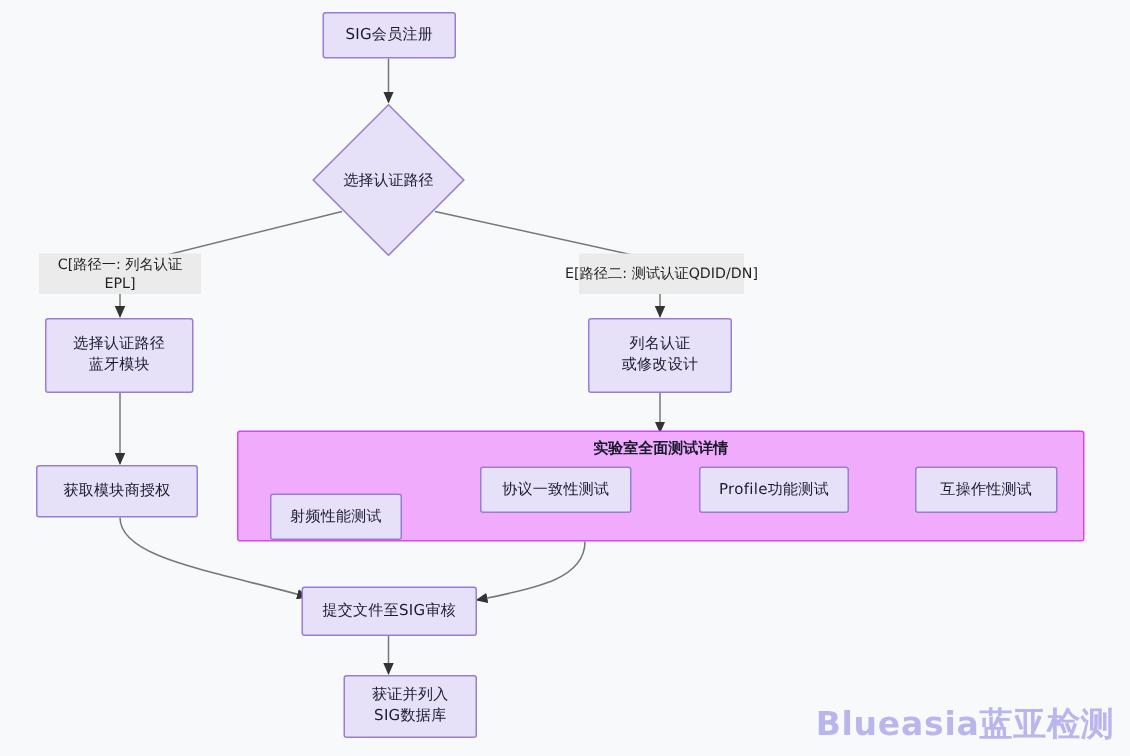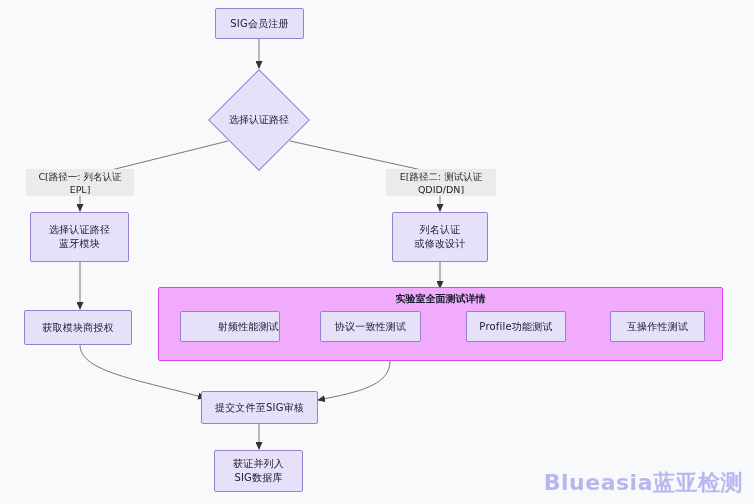--- a/index.html
+++ b/index.html
@@ -159,59 +159,59 @@
     <div class="diamond-label">选择认证路径</div>
   </div>
 
   <div class="edge-label" style="left:26px; top:169px; width:108px; height:27px;
        display:flex; flex-direction:column; align-items:center; justify-content:center;">
     <span>C[路径一: 列名认证</span>
     <span>EPL]</span>
   </div>
 
   <div class="edge-label" style="left:386px; top:169px; width:110px; height:27px;
-       display:flex; flex-direction:column; align-items:center; justify-content:center;">
+       display:flex; align-items:center; justify-content:center;">
     <span>E[路径二: 测试认证</span>
     <span>QDID/DN]</span>
   </div>
 
   <div class="node" style="left:30px; top:212px; width:99px; height:50px; flex-direction:column;">
     <span>选择认证路径</span>
     <span>蓝牙模块</span>
   </div>
 
   <div class="node" style="left:24px; top:310px; width:108px; height:35px;">
     <span>获取模块商授权</span>
   </div>
 
   <div class="node" style="left:392px; top:212px; width:96px; height:50px; flex-direction:column;">
     <span>列名认证</span>
     <span>或修改设计</span>
   </div>
 
-  <div class="node" style="left:180px; top:311px; width:100px; height:31px;justify-content:flex-end;">
+  <div class="node" style="left:180px; top:329px; width:88px; height:31px;">
     <span>射频性能测试</span>
   </div>
 
   <div class="node" style="left:320px; top:311px; width:101px; height:31px;">
     <span>协议一致性测试</span>
   </div>
 
   <div class="node" style="left:466px; top:311px; width:100px; height:31px;">
     <span>Profile功能测试</span>
   </div>
 
   <div class="node" style="left:610px; top:311px; width:95px; height:31px;">
     <span>互操作性测试</span>
   </div>
 
   <div class="node" style="left:201px; top:391px; width:117px; height:33px;">
     <span>提交文件至SIG审核</span>
   </div>
 
-  <div class="node" style="left:214px; top:450px; width:89px; height:42px; flex-direction:column;">
+  <div class="node" style="left:229px; top:450px; width:89px; height:42px; flex-direction:column;">
     <span>获证并列入</span>
     <span>SIG数据库</span>
   </div>
 
   <div class="watermark">Blueasia蓝亚检测</div>
 
 </div>
 
 </body></html>

